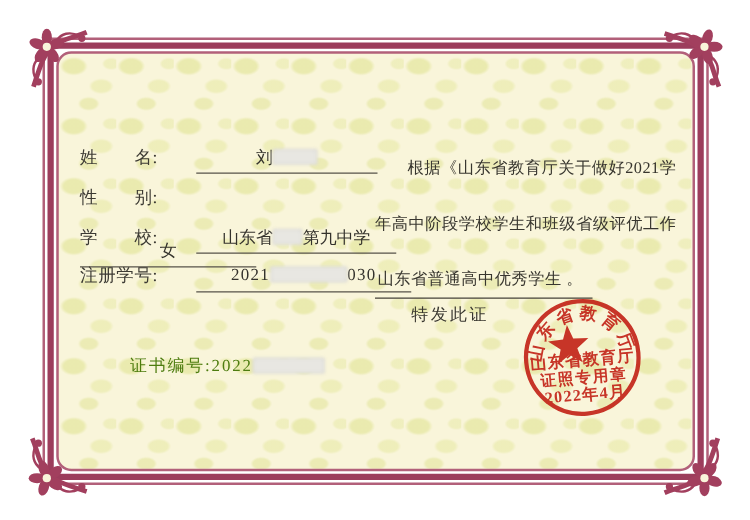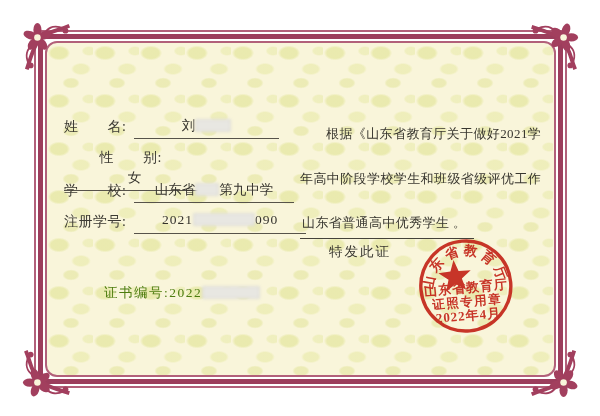--- a/index.html
+++ b/index.html
@@ -19,21 +19,21 @@
       radial-gradient(ellipse 14px 9px at 24px 40px, rgba(217,222,130,.42) 45%, rgba(217,222,130,0) 62%),
       radial-gradient(ellipse 12px 8px at 42px 8px, rgba(224,228,145,.38) 45%, rgba(224,228,145,0) 62%);
     background-size:46px 48px;
   }
   .corner{position:absolute;width:58px;height:58px;z-index:5;}
   .corner.tl{left:21px;top:21px;}
   .corner.tr{right:20px;top:21px;transform:rotate(90deg);}
   .corner.br{right:20px;bottom:17px;transform:rotate(180deg);}
   .corner.bl{left:21px;bottom:17px;transform:rotate(270deg);}
   
-  .field-row{position:absolute;display:flex;align-items:center;left:64px;z-index:3;}
+  .field-row{position:absolute;display:flex;align-items:flex-start;left:64px;z-index:3;gap:23px;}
   .field-label{
     display:inline-block;width:70px;font-size:14px;letter-spacing:.5px;
     color:#3c3a33;white-space:nowrap;padding-bottom:2px;
   }
   .field-value{
     display:inline-block;height:21px;border-bottom:1px solid #57534a;
     text-align:center;font-size:13.5px;color:#34322c;white-space:nowrap;
   }
   .row-name{top:117px;} .row-name .field-value{width:145px;}
   .row-gender{top:149px;flex-direction:column;} .row-gender .field-value{width:141px;}
@@ -182,21 +182,21 @@
   <div class="field-row row-school">
     <span class="field-label">学　　校:</span>
     <span class="field-value">
       <span>山东省</span><span class="redact" style="width:24px"></span><span>第九中学</span>
     </span>
   </div>
 
   <div class="field-row row-sid">
     <span class="field-label">注册学号:</span>
     <span class="field-value">
-      <span>2021</span><span class="redact" style="width:62px"></span><span>090</span>
+      <span>2021</span><span class="redact" style="width:62px"></span><span>030</span>
     </span>
   </div>
 
   <div class="certno">
     <span>证书编号:</span><span>2022</span><span class="redact" style="width:58px"></span>
   </div>
 
   <div class="body-block">
     <div class="body-line indent">根据《山东省教育厅关于做好2021学</div>
     <div class="body-line">年高中阶段学校学生和班级省级评优工作</div>

